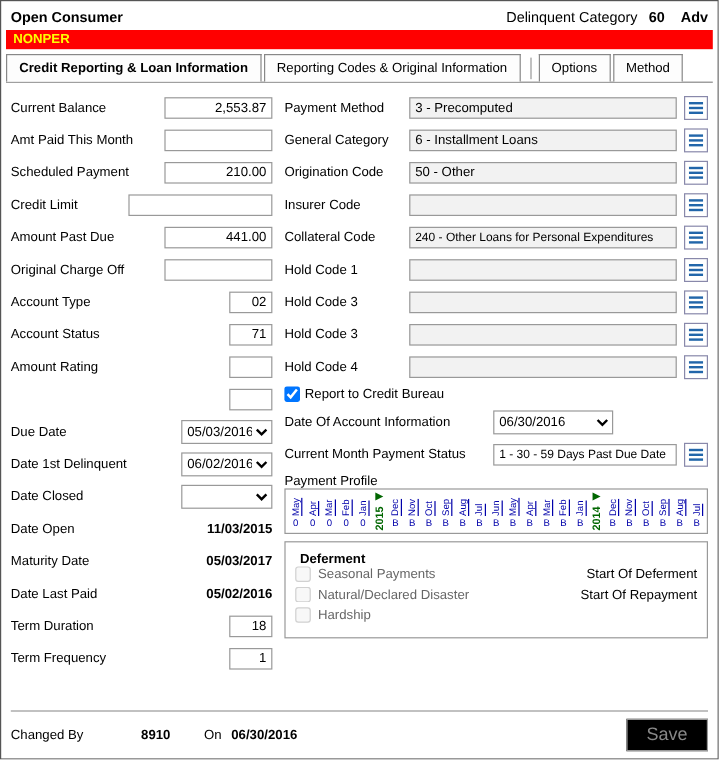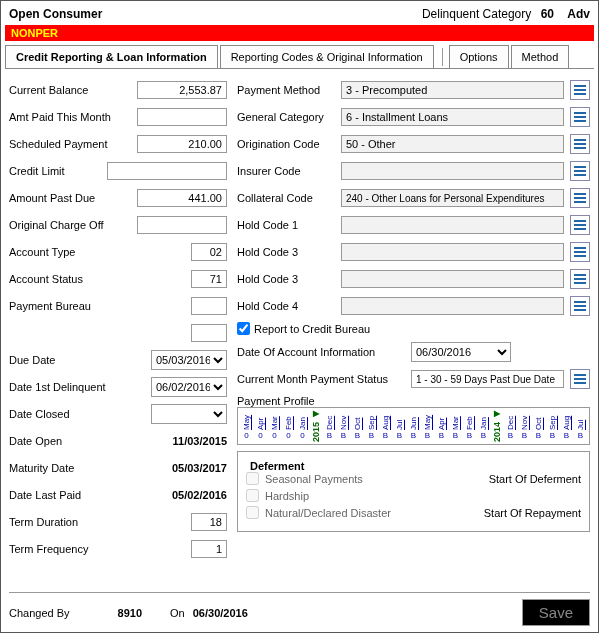--- a/index.html
+++ b/index.html
@@ -324,21 +324,21 @@
             <input class="text small" value="02" style="">
           </span>
         </div>
       <div class="row">
           <span class="lbl">Account Status</span>
           <span class="val">
             <input class="text small" value="71" style="">
           </span>
         </div>
       <div class="row">
-          <span class="lbl">Payment Bureau</span>
+          <span class="lbl">Amount Rating</span>
           <span class="val">
             <input class="text small" value="" style="">
           </span>
         </div>
       <div class="row">
           <span class="val">
             <input class="text small" value="" style="">
           </span>
         </div>
       <div class="row">
@@ -621,26 +621,26 @@
 
       <div class="fieldset">
         <div class="legend">Deferment</div>
         <div class="defrow">
           <input type="checkbox" disabled="" style="">
           <span>Seasonal Payments</span>
           <span class="right">Start Of Deferment</span>
         </div>
         <div class="defrow">
           <input type="checkbox" disabled="" style="">
-          <span>Hardship</span>
+          <span>Natural/Declared Disaster</span>
+          <span class="right">Start Of Repayment</span>
         </div>
         <div class="defrow">
           <input type="checkbox" disabled="" style="">
-          <span>Natural/Declared Disaster</span>
-          <span class="right">Start Of Repayment</span>
+          <span>Hardship</span>
         </div>
       </div>
     </div>
   </div>
 
   <div class="footer">
     <span>Changed By</span>
     <b style="margin-left:40px">8910</b>
     <span style="margin-left:20px">On</span>
     <b>06/30/2016</b>

